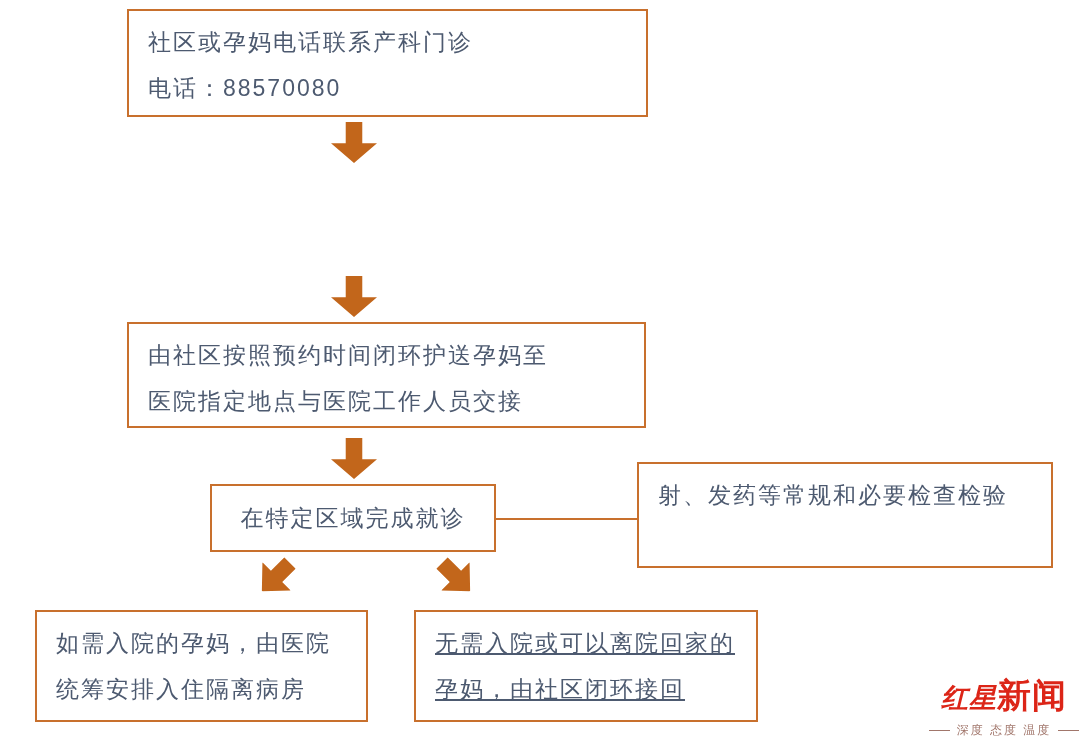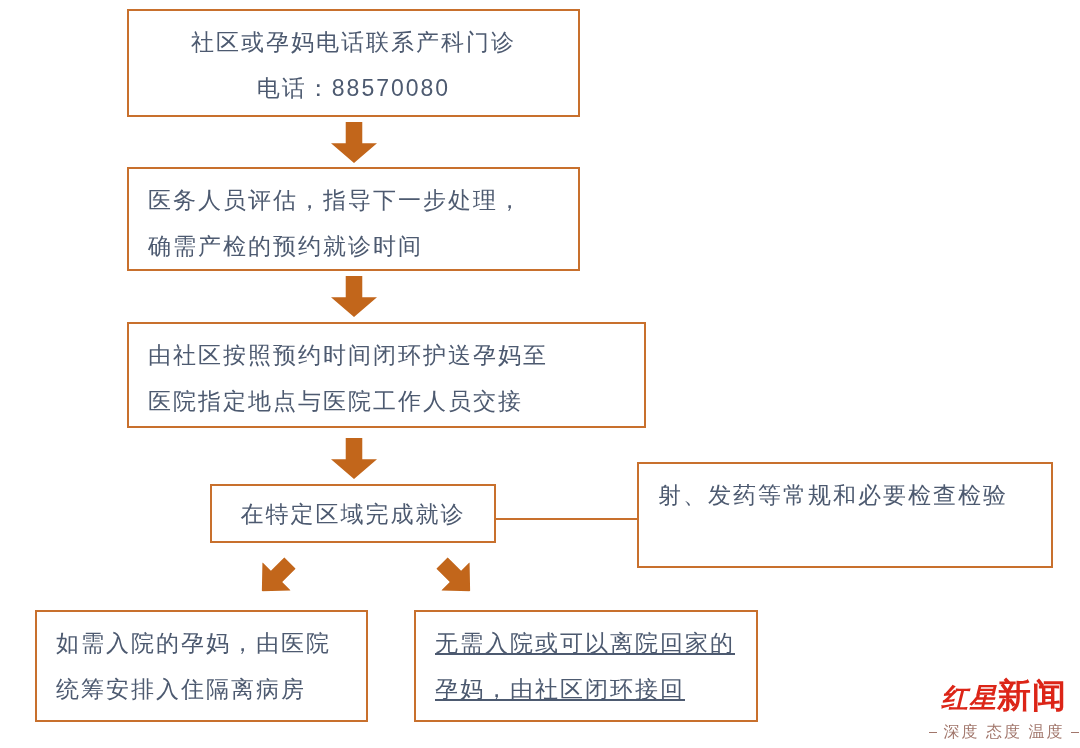--- a/index.html
+++ b/index.html
@@ -91,52 +91,48 @@
     gap: 7px;
   }
   .tag-rule {
     display: inline-block;
     width: 27px;
     height: 1px;
     background: var(--tagline);
   }
   .tagline {
     color: var(--tagline);
-    font-size: 16px;
+    font-size: 12px;
     letter-spacing: 2px;
     white-space: nowrap;
   }
 </style>
 </head>
 <body>
 
 <div class="canvas">
 
-  <div class="box pad" style="left:127px; top:9px; width:453px; height:108px;text-align:center;">
+  <div class="box pad" style="left:127px; top:9px; width:521px; height:108px;">
     <div class="line">社区或孕妈电话联系产科门诊</div>
     <div class="line">电话：88570080</div>
   </div>
 
   <div class="arrow-down" style="left:331px; top:122px;"></div>
 
-  <div class="box pad" style="left:127px; top:167px; width:453px; height:104px;">
-    <div class="line">医务人员评估，指导下一步处理，</div>
-    <div class="line">确需产检的预约就诊时间</div>
-  </div>
 
   <div class="arrow-down" style="left:331px; top:276px;"></div>
 
   <div class="box pad" style="left:127px; top:322px; width:519px; height:106px;">
     <div class="line">由社区按照预约时间闭环护送孕妈至</div>
     <div class="line">医院指定地点与医院工作人员交接</div>
   </div>
 
   <div class="arrow-down" style="left:331px; top:438px;"></div>
 
-  <div class="box center-text" style="left:210px; top:484px; width:286px; height:59px;">
+  <div class="box center-text" style="left:210px; top:484px; width:286px; height:68px;">
     <div class="line">在特定区域完成就诊</div>
   </div>
 
   <div class="connector" style="left:494px; top:518px; width:144px;"></div>
 
   <div class="box pad" style="left:637px; top:462px; width:416px; height:106px;">
     <div class="line">射、发药等常规和必要检查检验</div>
   </div>
 
   <div class="arrow-diag rot-left" style="left:256px; top:557px;"></div>

